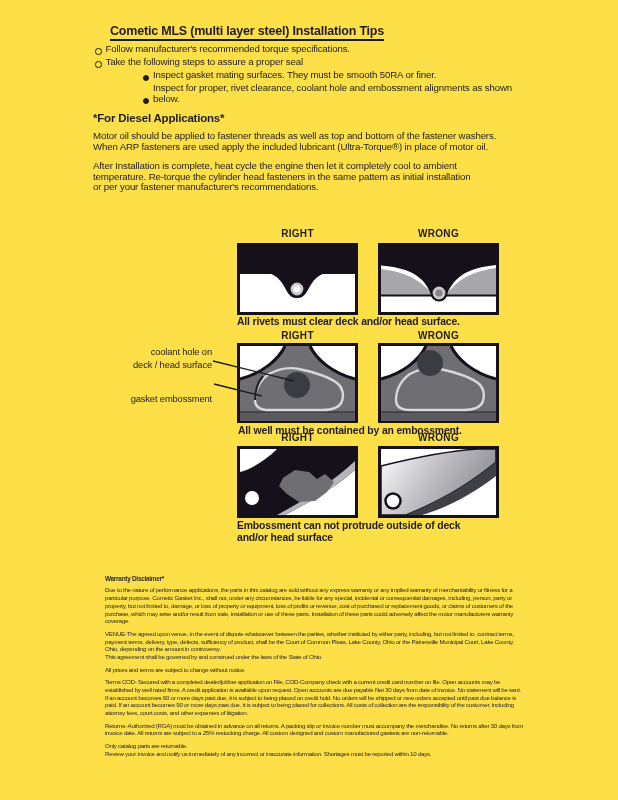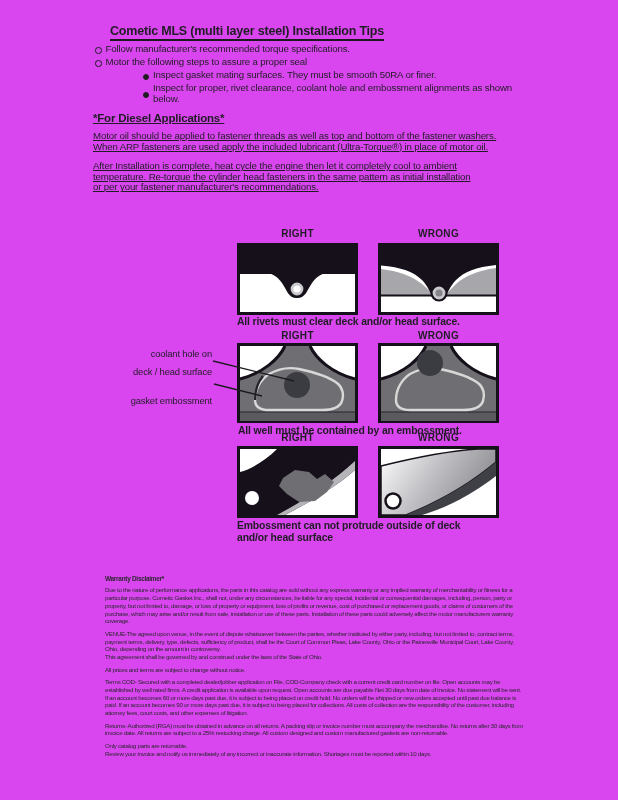--- a/index.html
+++ b/index.html
@@ -1,47 +1,47 @@
 <!DOCTYPE html>
 <html><head>
 <meta charset="utf-8">
 <style>
   html,body{margin:0;padding:0;background:#ffffff;}
   .page{
-    position:relative;width:618px;height:800px;background:#d946ef;overflow:hidden;
+    position:relative;width:618px;height:800px;background:#fde047;overflow:hidden;
     font-family:"Liberation Sans", sans-serif;color:#201c24;
   }
   .abs{position:absolute;}
   .pre{white-space:pre-line;}
 
   
   .title{
     left:110px;top:24px;font-size:12.5px;font-weight:bold;letter-spacing:-0.2px;
     border-bottom:2px solid #1d1921;padding-bottom:1px;display:inline-block;
   }
 
   
   .bullets{left:95px;top:44px;width:440px;font-size:9.7px;letter-spacing:-0.15px;line-height:10.6px;}
-  .b-row{display:flex;align-items:center;margin-bottom:2.6px;}
+  .b-row{display:flex;align-items:flex-end;margin-bottom:2.6px;}
   .b-row.sub{margin-left:48px;margin-bottom:2.2px;}
   .b-mark{width:4.5px;height:4.5px;border:1px solid #201c24;border-radius:50%;margin:2.3px 4px 0 0;flex:0 0 auto;}
   .b-mark.filled{background:#201c24;border-color:#201c24;width:4px;height:4px;}
 
   
-  .diesel{left:93px;top:113px;width:452px;font-size:9.7px;letter-spacing:-0.15px;line-height:10.8px;text-decoration:underline;}
+  .diesel{left:93px;top:113px;width:452px;font-size:9.7px;letter-spacing:-0.15px;line-height:10.8px;}
   .diesel h2{font-size:11.5px;letter-spacing:-0.2px;margin:0 0 7px 0;}
   .diesel p{margin:0 0 8.5px 0;}
 
   
   .dg-label{width:121px;text-align:center;font-size:10px;font-weight:600;letter-spacing:0.3px;}
   .dg-caption{font-size:10.4px;font-weight:600;letter-spacing:-0.15px;line-height:11.5px;}
   .dg-box{line-height:0;}
 
   
-  .anno{width:117px;left:95px;text-align:right;font-size:9.4px;letter-spacing:-0.15px;line-height:18px;}
+  .anno{width:117px;left:95px;text-align:right;font-size:9.4px;letter-spacing:-0.15px;line-height:13px;}
 
   
   .legal{left:105px;top:575px;width:419px;font-size:6.2px;letter-spacing:-0.28px;line-height:7.8px;color:#2b272e;}
   .legal h3{font-size:6.4px;margin:0 0 3.4px 0;letter-spacing:-0.25px;}
   .legal p{margin:0 0 4.6px 0;}
 
   .footer-code{left:388px;top:804px;font-size:13.5px;letter-spacing:-0.2px;color:#36323a;}
 
   .overlay{left:0;top:0;pointer-events:none;}
 </style>
@@ -52,21 +52,21 @@
 
   <div class="abs title">Cometic MLS (multi layer steel) Installation Tips</div>
 
   <div class="abs bullets">
     <div class="b-row">
       <span class="b-mark"></span>
       <span>Follow manufacturer's recommended torque specifications.</span>
     </div>
     <div class="b-row">
       <span class="b-mark"></span>
-      <span>Motor the following steps to assure a proper seal</span>
+      <span>Take the following steps to assure a proper seal</span>
     </div>
     <div class="b-row sub">
       <span class="b-mark filled"></span>
       <span>Inspect gasket mating surfaces.  They must be smooth 50RA or finer.</span>
     </div>
     <div class="b-row sub">
       <span class="b-mark filled"></span>
       <span>Inspect for proper, rivet clearance, coolant hole and embossment alignments as shown below.</span>
     </div>
   </div>

